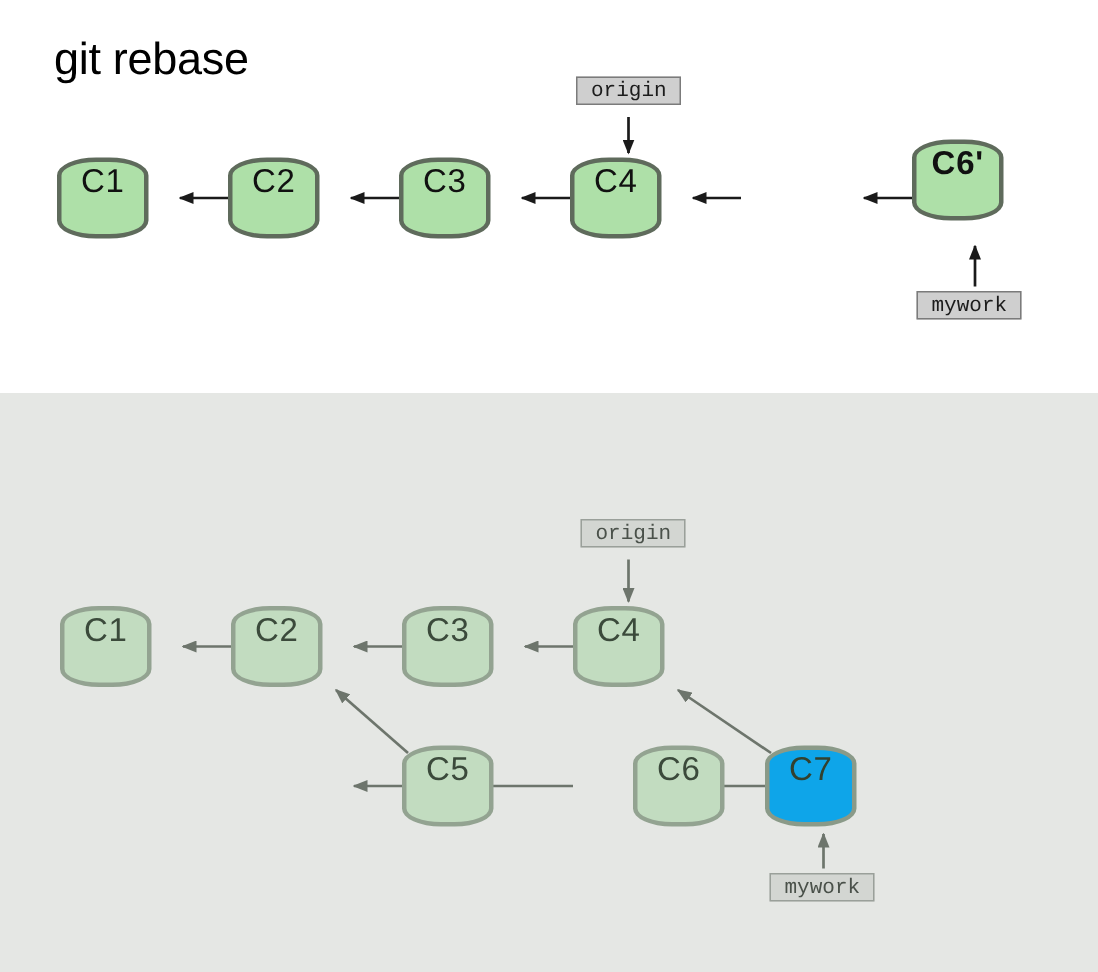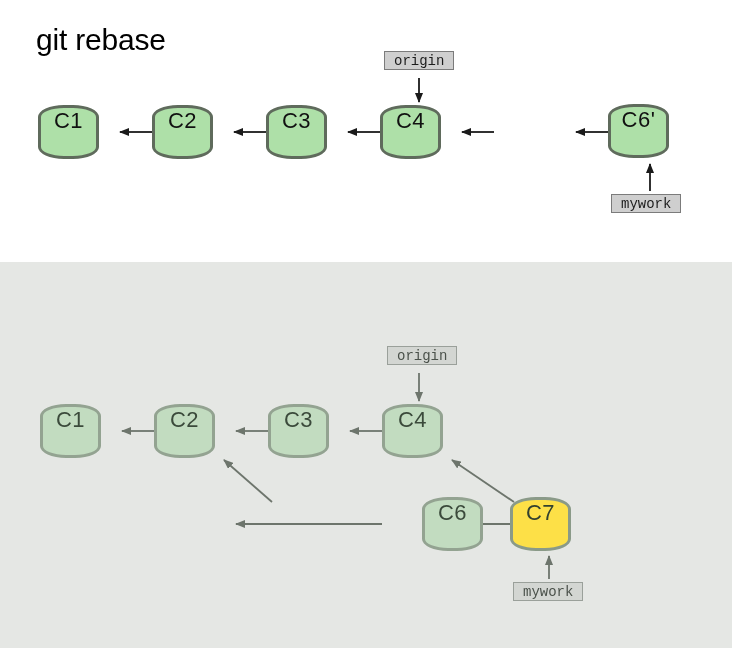--- a/index.html
+++ b/index.html
@@ -71,21 +71,21 @@
     background: #aee0a8;
     border: 3px solid #5f6b5c;
     color: #111111;
   }
   .commit.merge-node {
     background: #c2dcc0;
     border: 3px solid #93a391;
     color: #3b4a3b;
   }
   .commit.merge-node.highlight {
-    background: #fde047;
+    background: #0ea5e9;
     border: 3px solid #8a9a88;
     color: #32412f;
   }
 
   
   .reflabel {
     position: absolute;
     box-sizing: border-box;
     display: flex;
     align-items: center;
@@ -148,21 +148,21 @@
   </div>
   <div class="commit rebase-node" style="left:152px; top:105px;">
     <span>C2</span>
   </div>
   <div class="commit rebase-node" style="left:266px; top:105px;">
     <span>C3</span>
   </div>
   <div class="commit rebase-node" style="left:380px; top:105px;">
     <span>C4</span>
   </div>
-  <div class="commit rebase-node" style="left:608px; top:104px;">
+  <div class="commit rebase-node" style="left:608px; top:93px;font-weight:bold;">
     <span>C6'</span>
   </div>
 
   <div class="reflabel rebase-ref" style="left:384px; top:51px;">
     <span>origin</span>
   </div>
   <div class="reflabel rebase-ref" style="left:611px; top:194px;">
     <span>mywork</span>
   </div>
 
@@ -196,20 +196,23 @@
   <div class="commit merge-node" style="left:154px; top:142px;">
     <span>C2</span>
   </div>
   <div class="commit merge-node" style="left:268px; top:142px;">
     <span>C3</span>
   </div>
   <div class="commit merge-node" style="left:382px; top:142px;">
     <span>C4</span>
   </div>
 
+  <div class="commit merge-node" style="left:268px; top:235px;">
+    <span>C5</span>
+  </div>
   <div class="commit merge-node" style="left:382px; top:235px;margin-left:40px;">
     <span>C6</span>
   </div>
   <div class="commit merge-node highlight" style="left:510px; top:235px;">
     <span>C7</span>
   </div>
 
   <div class="reflabel merge-ref" style="left:387px; top:84px;">
     <span>origin</span>
   </div>

